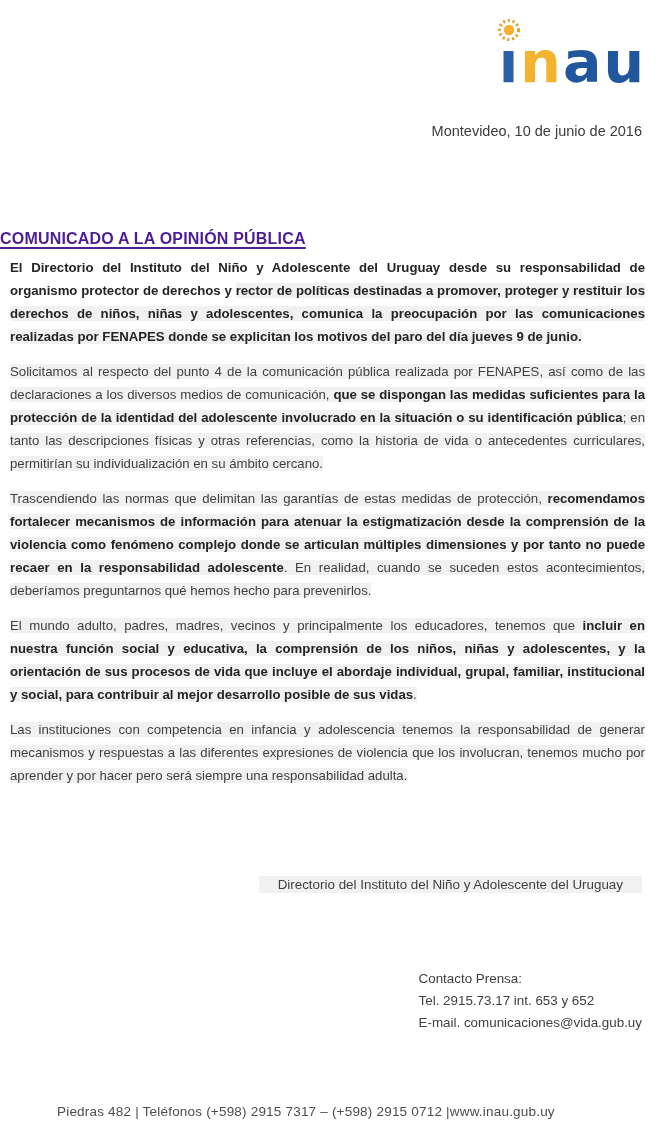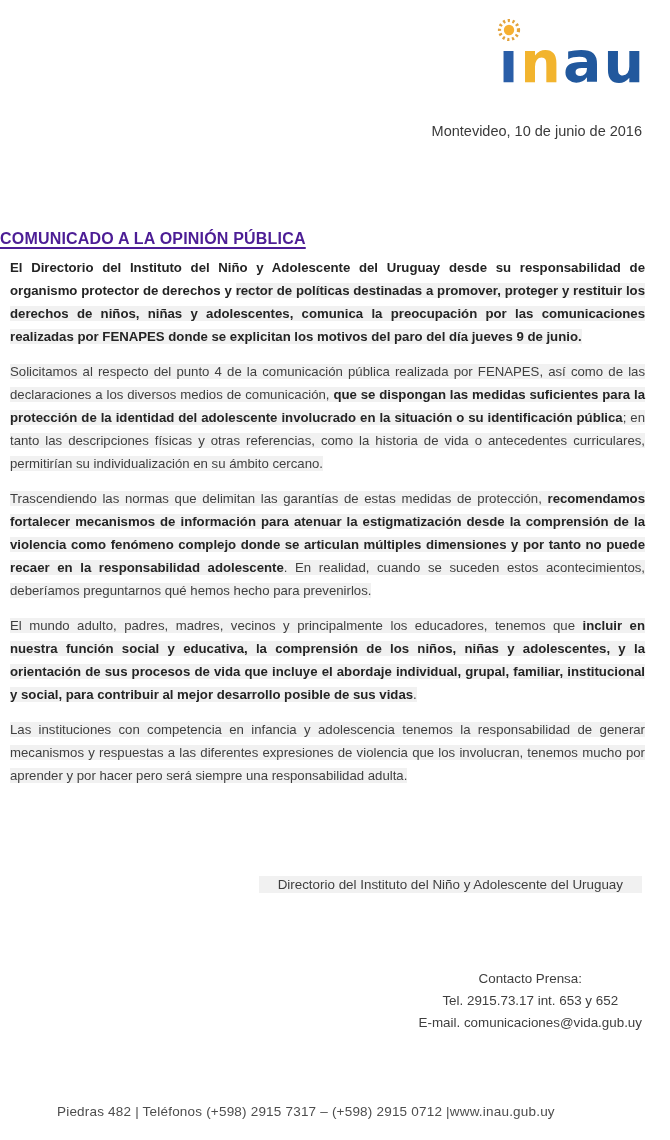--- a/index.html
+++ b/index.html
@@ -60,21 +60,21 @@
   .para .hl{background:var(--hl,#f1f1f1);}
   
   .signature{
     position:absolute;top:876px;right:28px;
     font-size:13.4px;color:#3f3f3f;
     background:var(--hl,#f1f1f1);
     padding:1px 19px;
   }
   .contact{
     position:absolute;top:968px;right:28px;
-    text-align:center;
+    text-align:left;
     font-size:13.4px;line-height:22px;color:#3f3f3f;
   }
   .footer{
     position:absolute;top:1104px;left:57px;
     font-size:13.5px;color:#4d4d4d;
     letter-spacing:0.2px;
   }
 </style>
 </head>
 <body>

